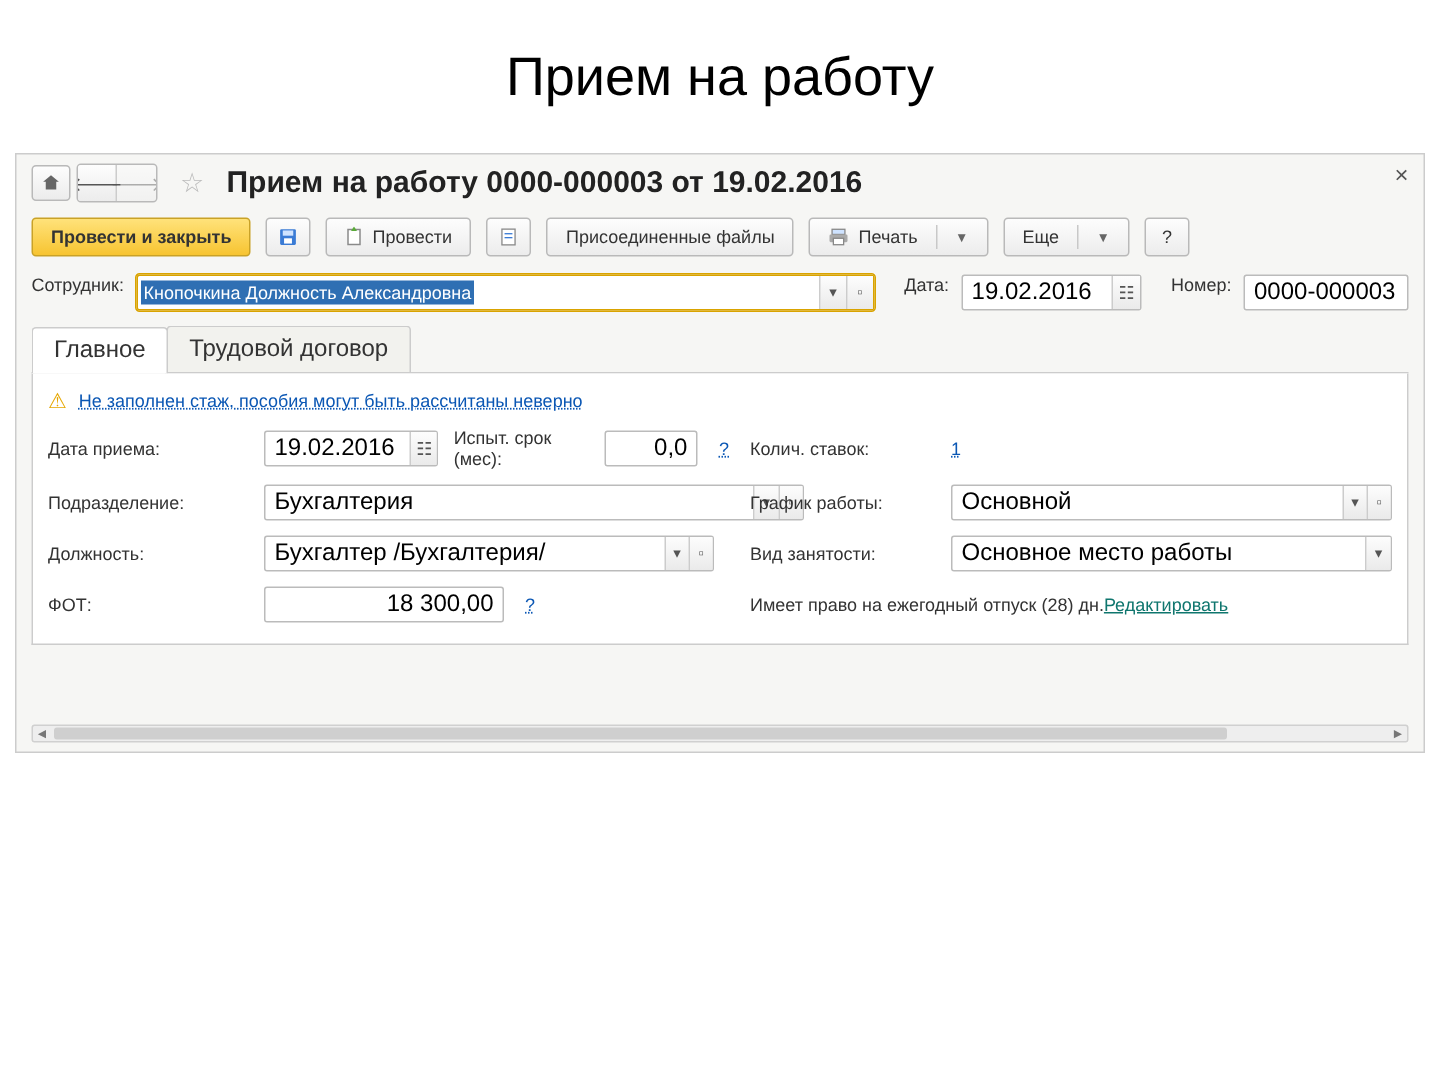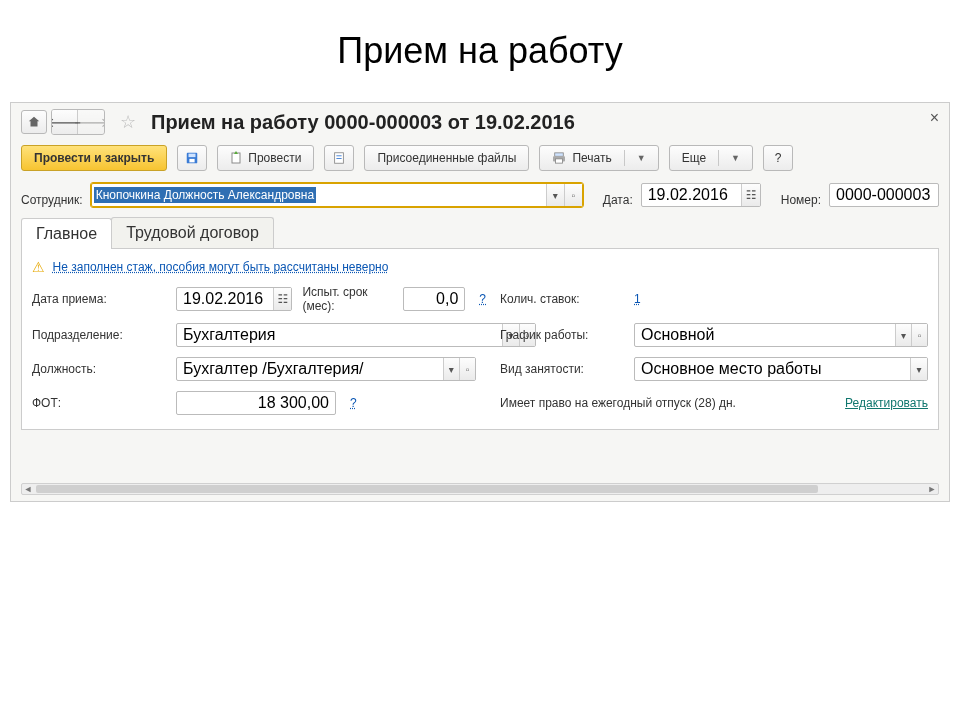--- a/index.html
+++ b/index.html
@@ -81,21 +81,21 @@
     border-color: #c9a227;
     font-weight: bold;
     color: #333;
   }
   .btn .caret { font-size: 9px; color: #666; margin-left: 4px; }
   .btn .sep { width:1px; height:16px; background:#c8c8c8; margin:0 2px 0 6px; }
   .sq-btn { width: 30px; padding: 0; justify-content: center; }
 
   .form-row {
     display: flex;
-    align-items: flex-end;
+    align-items: flex-start;
     padding: 4px 10px;
     gap: 8px;
   }
   .lbl { color: #333; }
   .field {
     display: flex;
     align-items: stretch;
     height: 24px;
     border: 1px solid #bbb;
     background: #fff;
@@ -327,21 +327,21 @@
         <div class="mini">▾</div>
       </div>
 
       <span class="lbl">ФОТ:</span>
       <div class="cell-inline">
         <div class="field num-right" style="width:160px;">
           <input value="18 300,00" style="">
         </div>
         <span class="qmark">?</span>
       </div>
-      <div style="grid-column: 3 / span 2; display:flex; align-items:center; justify-content:space-between;">
+      <div style="grid-column: 3 / span 2; display:flex; align-items:center; justify-content:flex-start;">
         <span class="lbl">Имеет право на ежегодный отпуск (28) дн.</span>
         <span class="link solid" style="color:#0f766e;">Редактировать</span>
       </div>
 
     </div>
   </div>
 
   <div class="scrollbar">
     <div class="arrow left">◄</div>
     <div class="thumb"></div>

